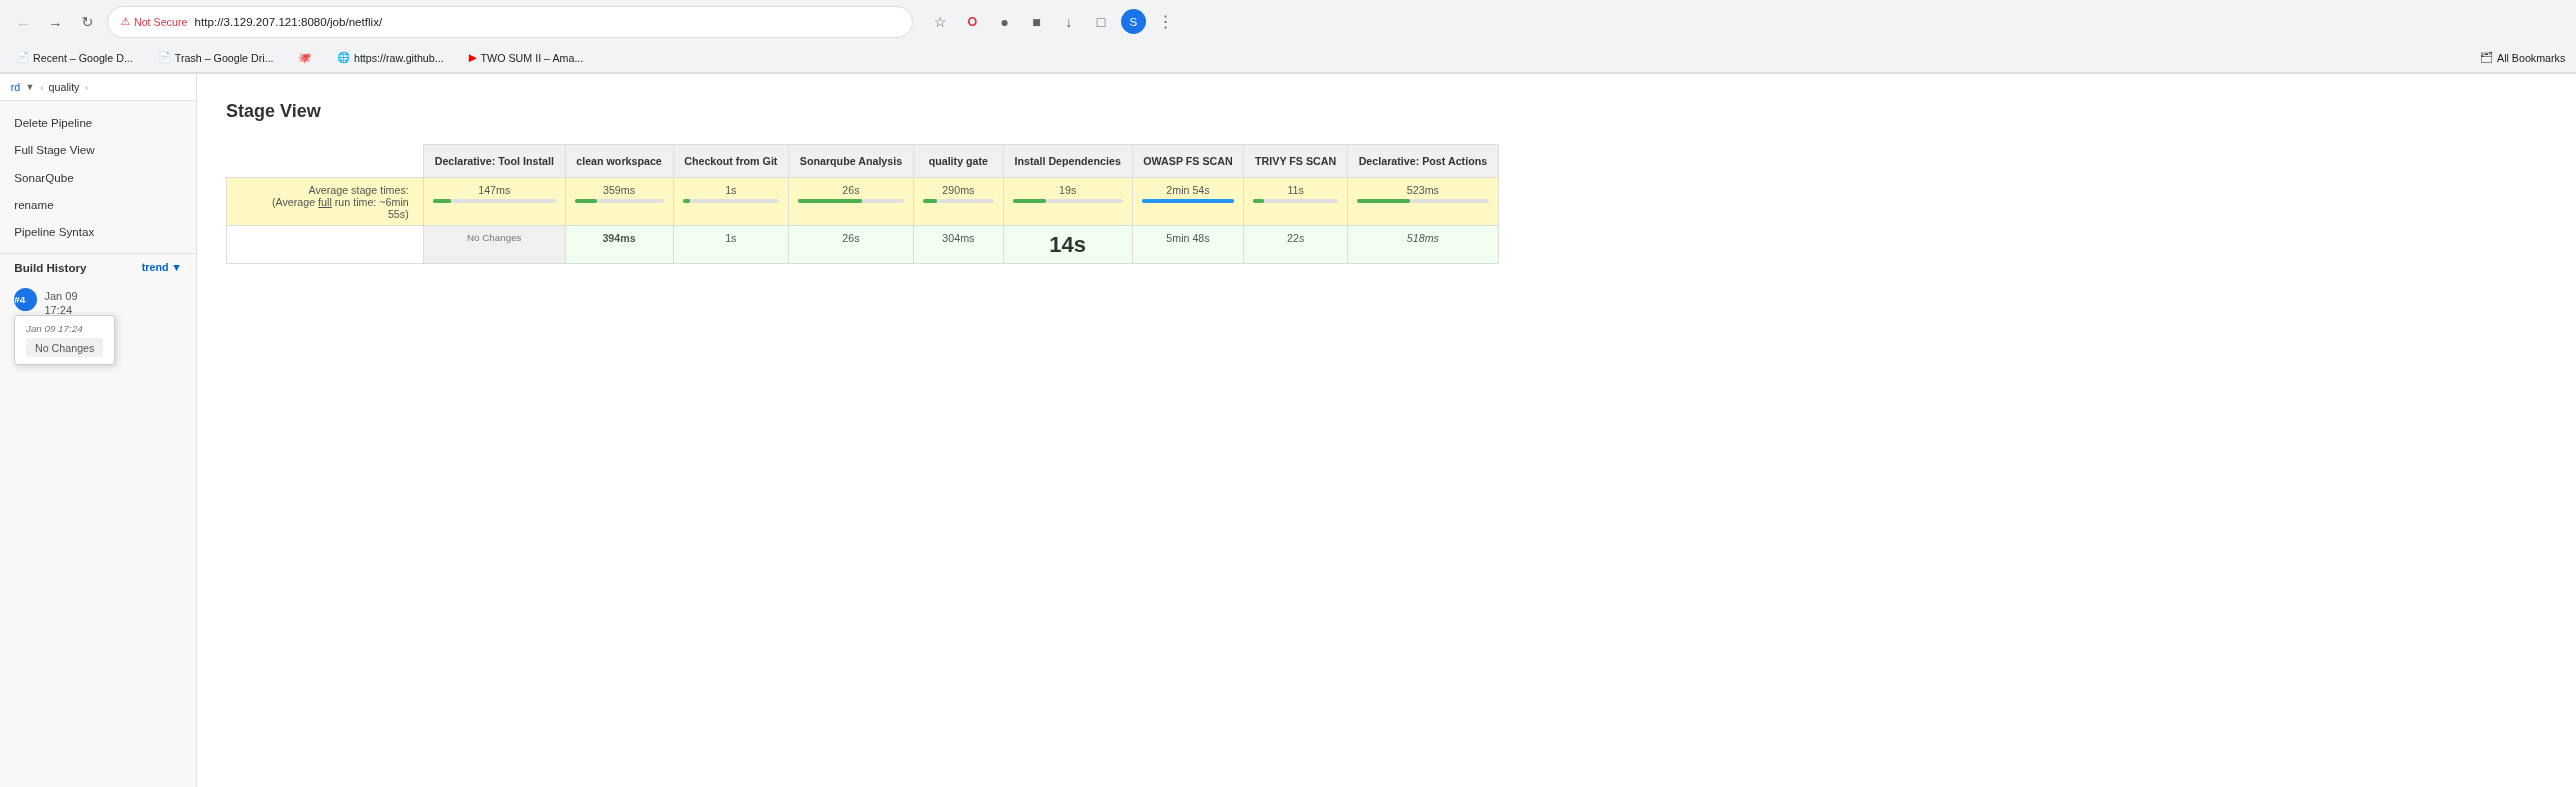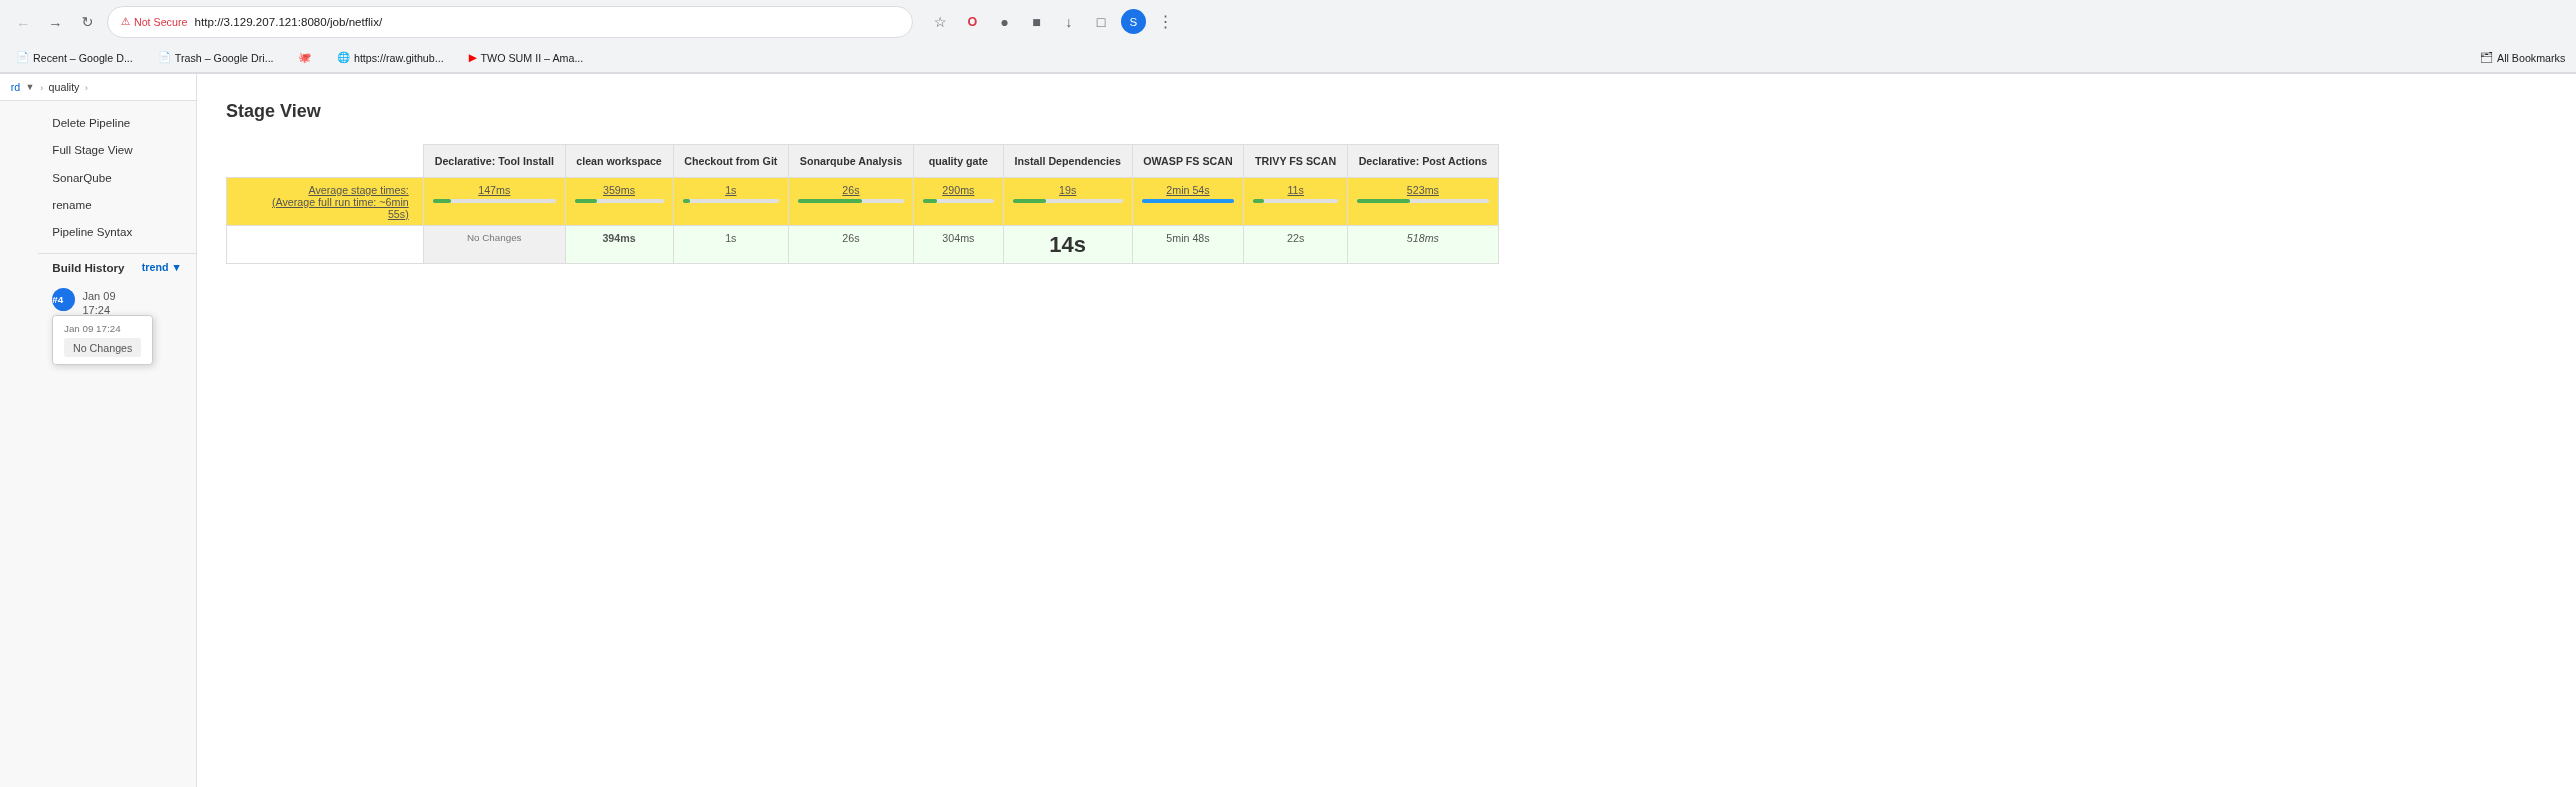--- a/index.html
+++ b/index.html
@@ -26,38 +26,38 @@
     .page { display: flex; background: white; min-height: calc(100vh - 73px); }
 
     
     .sidebar { width: 197px; min-width: 197px; background: #f8f8f8; border-right: 0.9px solid #e0e0e0; padding: 0; }
     .breadcrumb-bar { padding: 7.2px 10.7px; display: flex; align-items: center; gap: 5.4px; border-bottom: 0.9px solid #e0e0e0; background: white; }
     .breadcrumb-item { font-size: 10.7px; color: #0066cc; cursor: pointer; }
     .breadcrumb-arrow { color: #999; font-size: 9.8px; }
     .breadcrumb-current { font-size: 10.7px; color: #333; font-weight: 500; }
     .chevron-icon { font-size: 9px; color: #666; }
 
-    .sidebar-nav { padding-top: 7.2px; padding-left: 38px; }
+    .sidebar-nav { padding-top: 7.2px; }
     .sidebar-item { padding: 7.2px 14.3px; font-size: 11.6px; color: #333; cursor: pointer; display: flex; align-items: center; gap: 7.2px; }
 
     .build-history-header { display: flex; align-items: center; justify-content: space-between; padding: 7.2px 14.3px; font-size: 11.6px; font-weight: 600; color: #333; border-top: 0.9px solid #e0e0e0; margin-top: 7.2px; }
     .trend-btn { display: flex; gap: 2.7px; color: #0066cc; font-size: 10.7px; cursor: pointer; }
 
     
     .main-content { flex: 1; padding: 27px 29px; overflow-x: auto; }
     .page-title { font-size: 18px; font-weight: 600; color: #333; margin-bottom: 21.5px; }
 
     
     .stage-view-container { overflow-x: auto; }
     .stage-table { border-collapse: collapse; min-width: 806px; }
     .stage-table th { background: #f0f0f0; border: 0.9px solid #ddd; padding: 9px 10.7px; text-align: center; font-size: 10.7px; font-weight: 600; color: #333; min-width: 90px; vertical-align: middle; line-height: 1.4; }
     .stage-table td { border: 0.9px solid #ddd; padding: 5.4px 9px; text-align: center; font-size: 10.7px; color: #555; vertical-align: top; }
     .stage-table td.label-cell { text-align: right; padding-right: 10.7px; font-size: 10.7px; color: #555; white-space: nowrap; min-width: 179px; }
 
-    .avg-time-row td { background: #fde047; text-decoration: underline; }
+    .avg-time-row td { background: #fef9c3; }
     .build-row td { background: #f0fff0; }
 
     .progress-bar-container { height: 3.6px; background: #e0e0e0; border-radius: 1.8px; margin-top: 3.6px; }
     .progress-bar { height: 3.6px; background: #4CAF50; border-radius: 1.8px; }
     .progress-bar.blue { background: #2196F3; }
 
     .build-badge { display: inline-block; background: #1a73e8; color: white; border-radius: 50%; width: 23px; height: 23px; line-height: 23px; font-size: 9.8px; font-weight: 600; cursor: pointer; }
     .build-date { font-size: 11px; color: #555; margin-top: 1.8px; }
     .build-info-cell { text-align: center; vertical-align: middle; background: white !important; border: 0.9px solid #ddd; padding: 5.4px; }
 
@@ -157,21 +157,21 @@
           <span>trend</span>
           <span>▼</span>
         </div>
       </div>
 
       <div style="padding: 7.2px 14.3px; position: relative;">
         <div style="display:flex; align-items:flex-start; gap:7.2px;">
           <div class="build-tooltip">
             <div class="build-badge">#4</div>
             <div class="tooltip-popup">
-              <div style="font-size:9.8px; color:#777; margin-bottom:3.6px;">Jan 09 17:24</div>
+              <div style="font-size:9.8px; color:#777; margin-bottom:3.6px;font-style:italic;">Jan 09 17:24</div>
               <div style="background:#f0f0f0; padding:3.6px 9px; border-radius:2.7px; font-size:10.7px; color:#555; text-align:center;">No Changes</div>
             </div>
           </div>
           <div>
             <div class="build-date">Jan 09</div>
             <div class="build-date">17:24</div>
           </div>
         </div>
       </div>
     </div>

